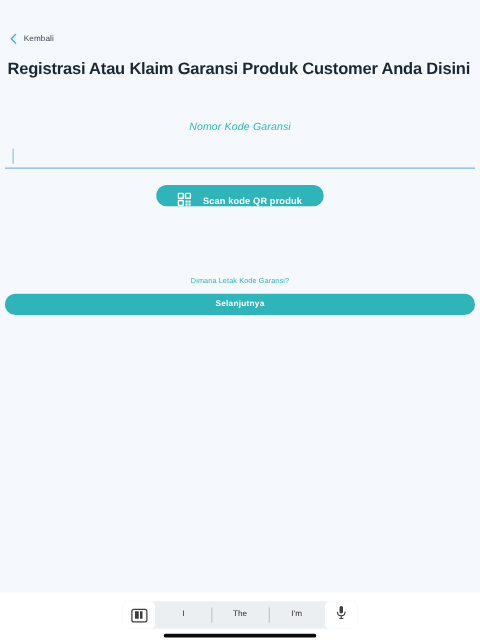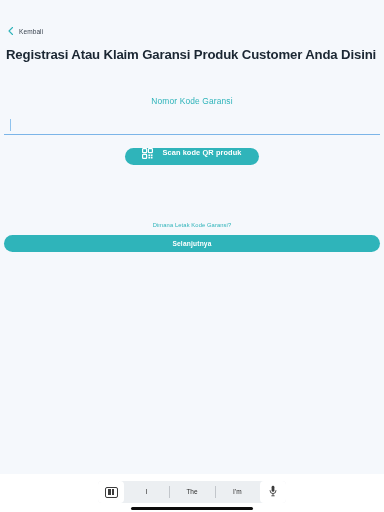--- a/index.html
+++ b/index.html
@@ -64,20 +64,21 @@
     margin-top: 34px;
     padding: 0 4px;
   }
 
   .field-label {
     text-align: center;
     font-size: 8.4px;
     color: #2fb4ba;
     font-weight: 400;
     letter-spacing: .15px;
+    font-style: italic;
   }
 
   .input-wrap {
     margin-top: 11px;
     position: relative;
     height: 18px;
     border-bottom: 1.2px solid #7cb5e8;
   }
   .input-field {
     width: 100%;
@@ -100,21 +101,21 @@
   }
 
   
   .qr-row {
     display: flex;
     justify-content: center;
     margin-top: 13px;
   }
   .qr-btn {
     display: inline-flex;
-    align-items: flex-start;
+    align-items: flex-end;
     gap: 9px;
     background: #2fb4ba;
     color: #ffffff;
     border: none;
     border-radius: 20px;
     height: 17px;
     padding: 0 17px;
     font-family: "Liberation Sans", sans-serif;
     font-size: 7.4px;
     font-weight: 700;

